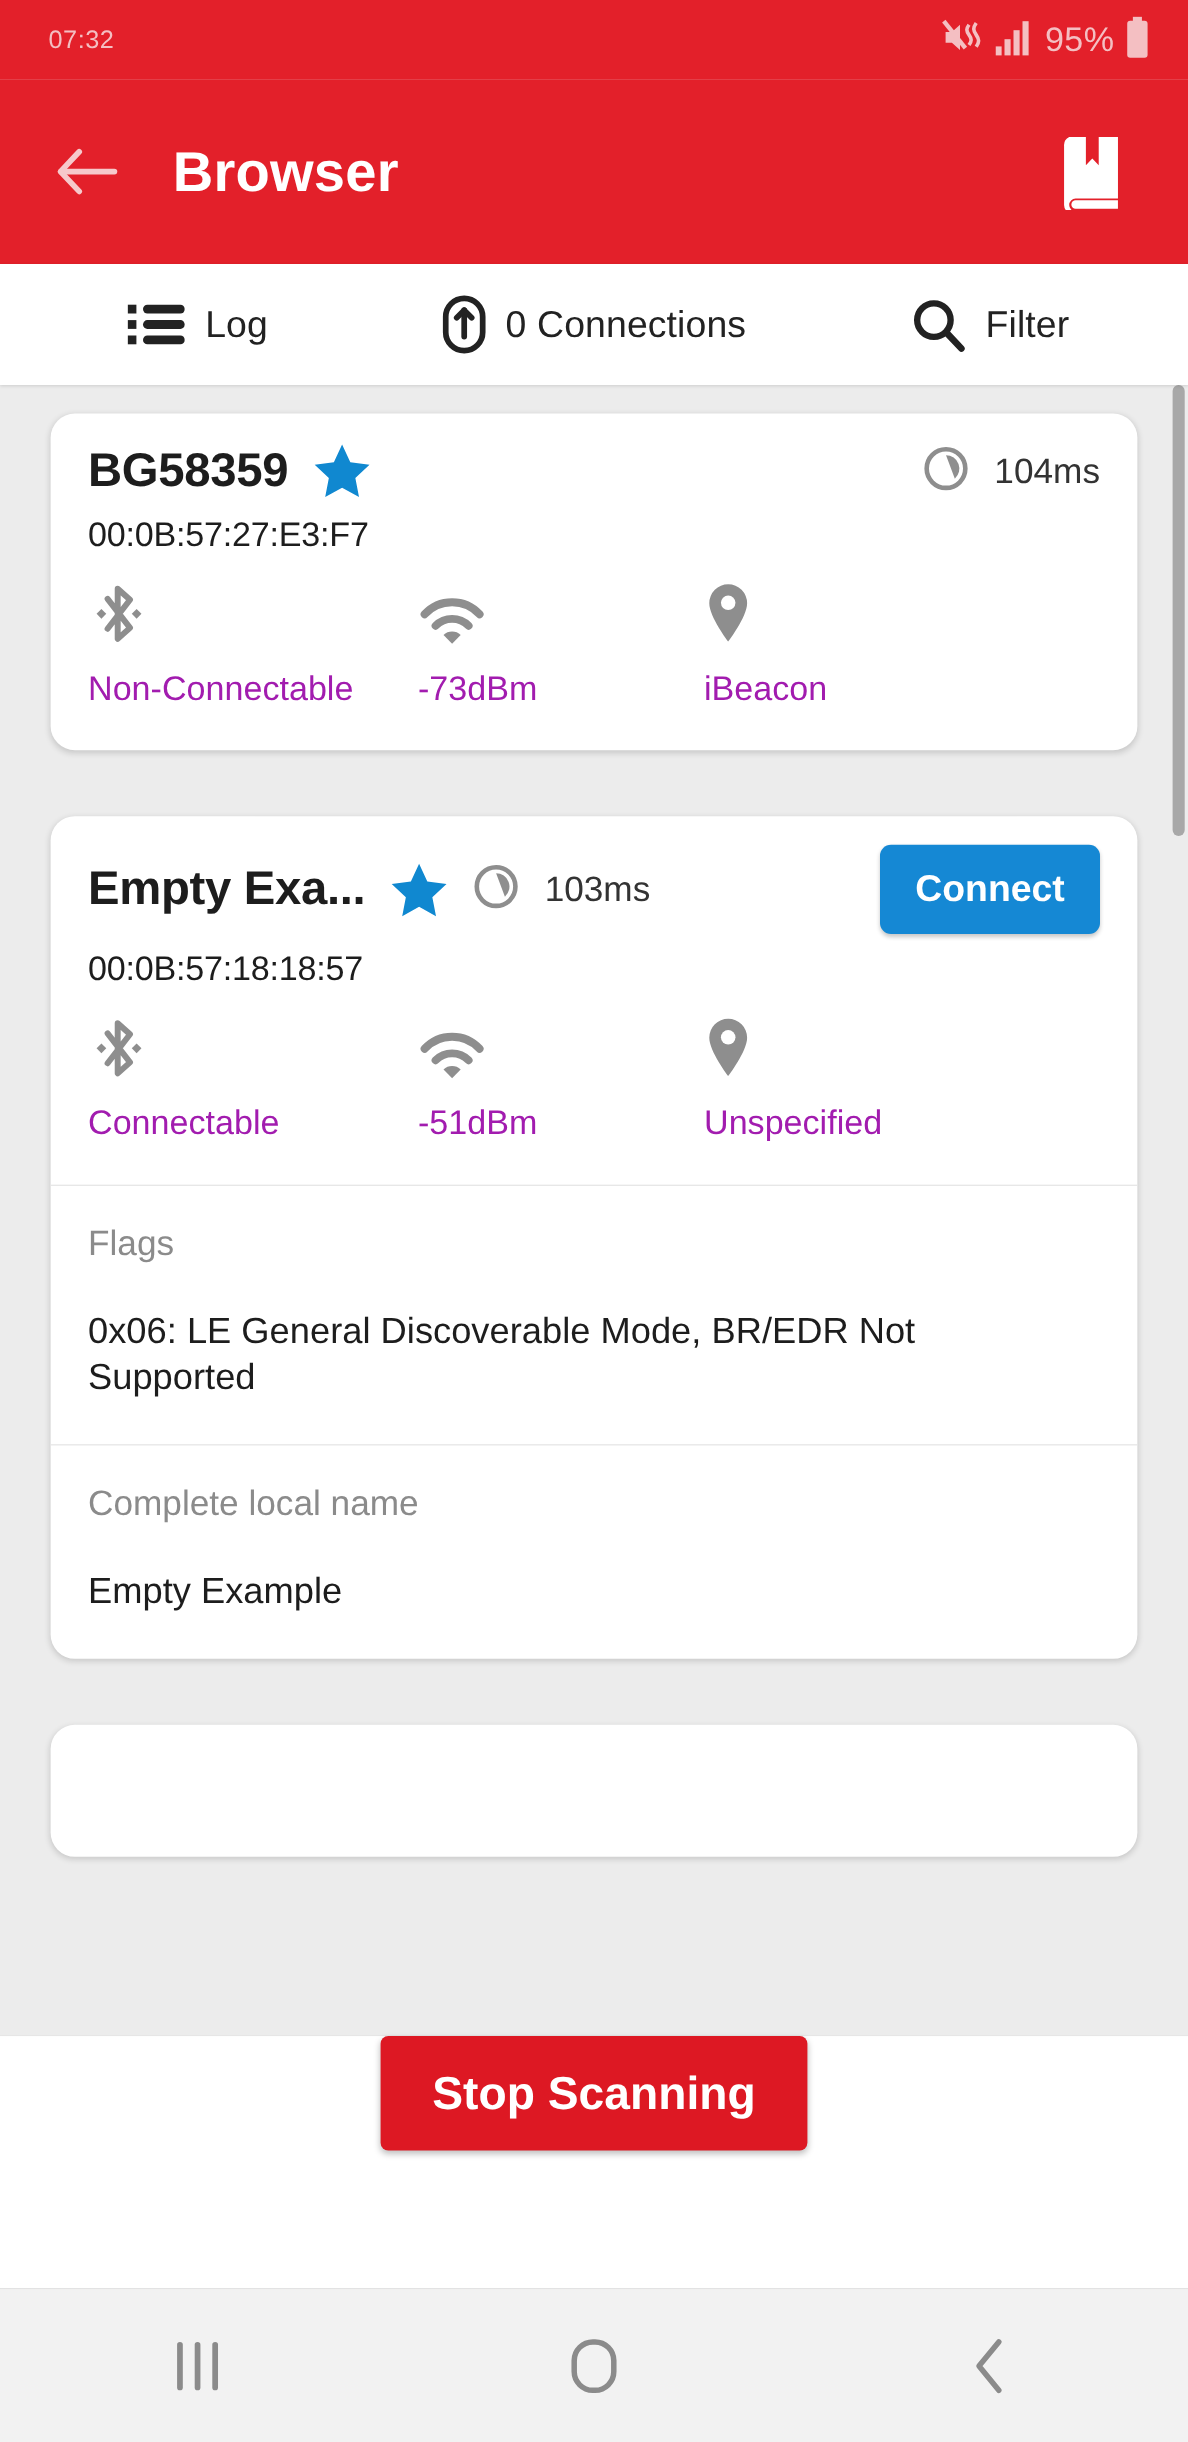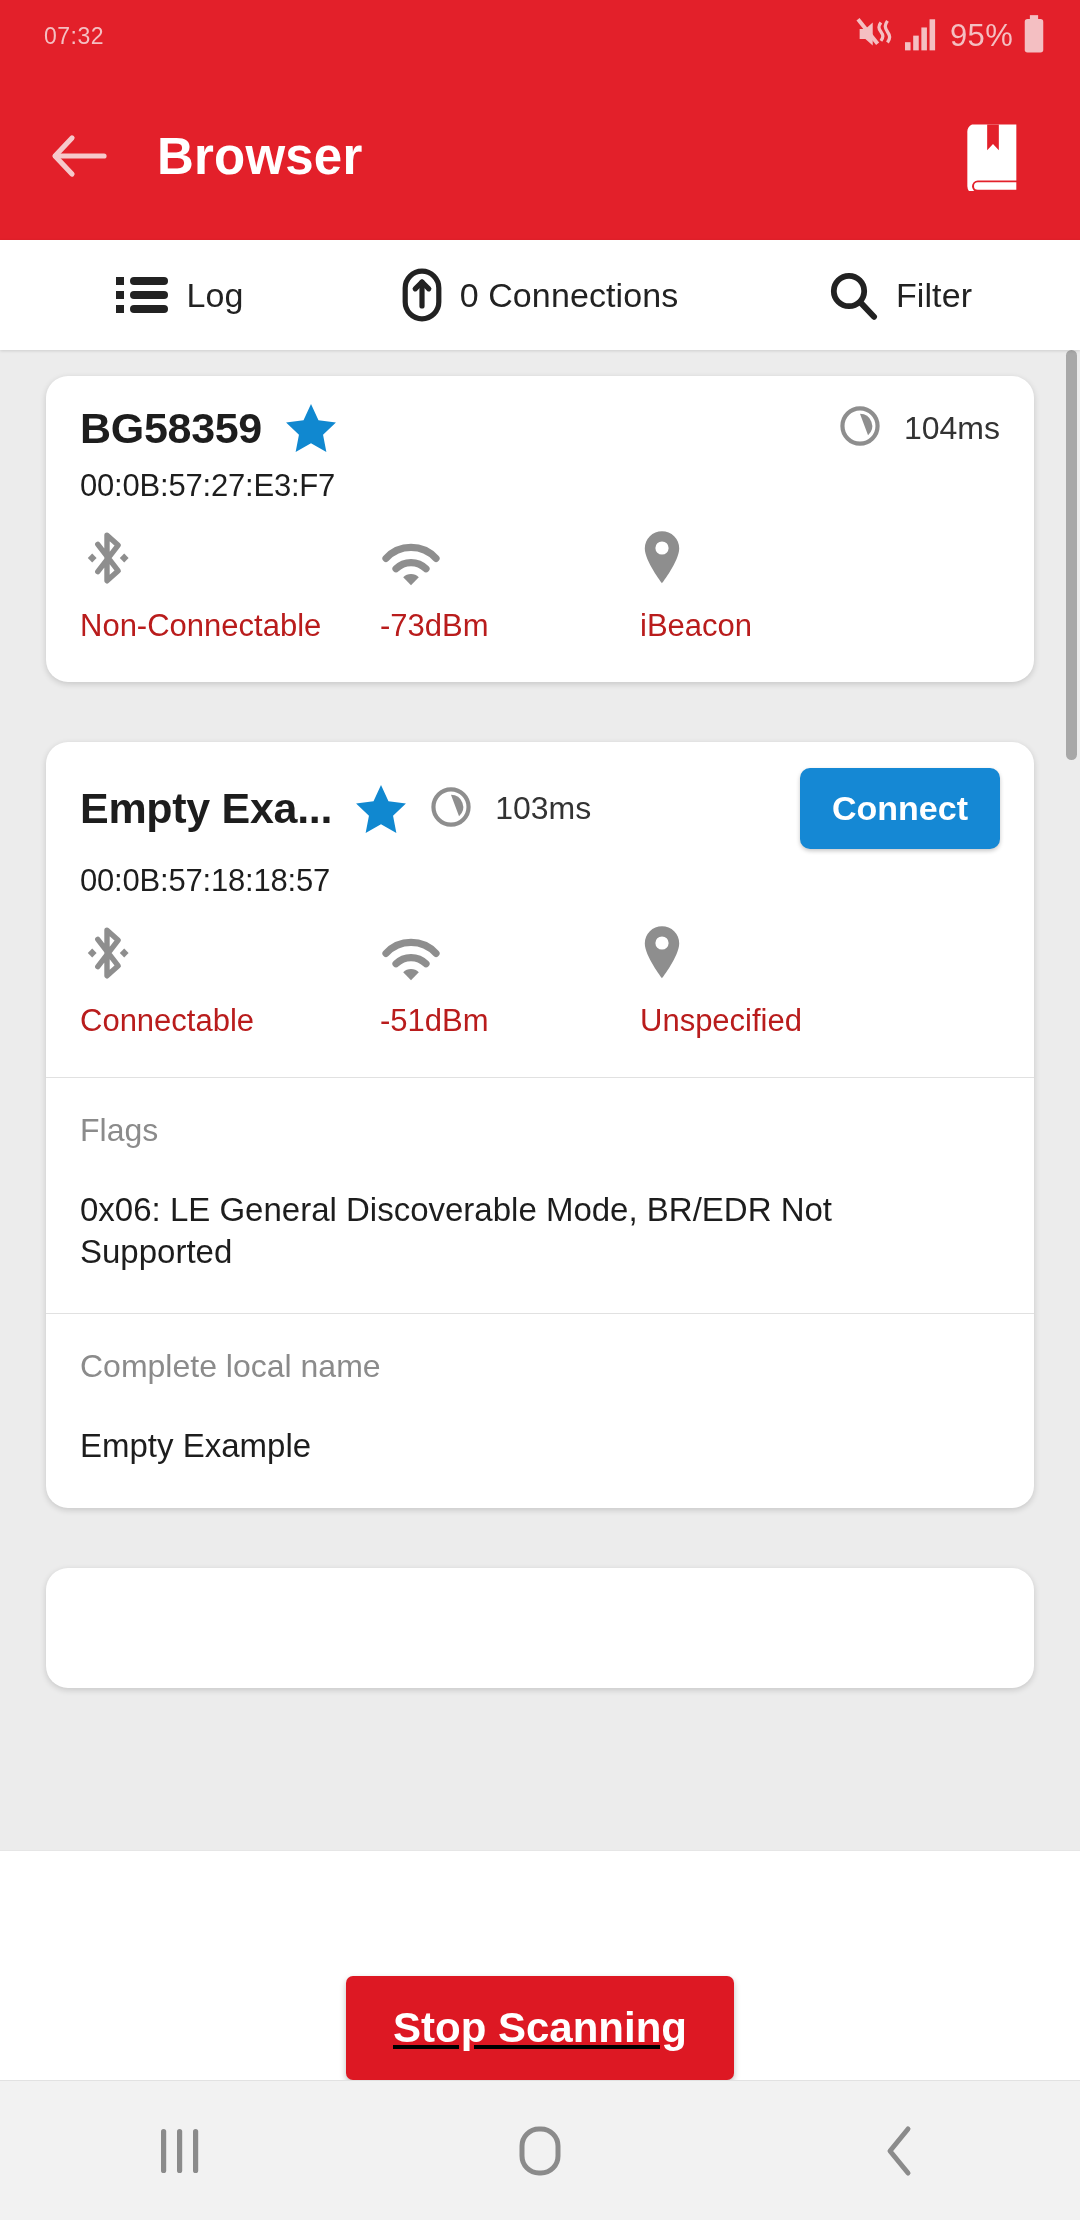--- a/index.html
+++ b/index.html
@@ -73,40 +73,39 @@
     background:#1588D4; color:#fff; font-size:34px; font-weight:700;
     border:none; border-radius:10px; padding:21px 32px; margin-left:24px;
     box-shadow:0 2px 4px rgba(0,0,0,.22);
     white-space:nowrap;
   }
   .dev-mac{ font-size:31px; color:#1d1d1d; margin-top:14px; letter-spacing:-.2px;}
 
   .attr-row{ display:flex; padding:22px 34px 38px 34px; }
   .attr{ display:flex; flex-direction:column; }
   .attr-ic{ height:62px; display:flex; align-items:flex-end; }
-  .attr-lbl{ font-size:31px; color:#b91c1c; margin-top:20px; white-space:nowrap;}
+  .attr-lbl{ font-size:31px; color:#a21caf; margin-top:20px; white-space:nowrap;}
 
   .sec{ border-top:1px solid #e1e1e1; padding:34px 46px 40px 34px; }
   .sec-title{ font-size:32px; color:#8b8b8b; }
   .sec-val{ font-size:33px; color:#1d1d1d; margin-top:40px; line-height:1.28; }
 
   .card-stub{ height:120px; }
 
   
   .scrollbar{
     position:absolute; right:3px; width:11px; border-radius:6px;
     background:#a8a8a8;
   }
 
   
   .actionbar{
     position:absolute; left:0; right:0; bottom:140px; height:230px;
-    background:#fff; display:flex; align-items:flex-end; justify-content:center;
+    background:#fff; display:flex; align-items:flex-start; justify-content:center;
     border-top:1px solid #e6e6e6;
-    text-decoration:underline;
   }
   .stop-btn{
     background:#DD1823; color:#fff; font-size:42px; font-weight:700;
     border:none; border-radius:7px; padding:28px 47px;
     box-shadow:0 3px 6px rgba(0,0,0,.25);
   }
 
   
   .navbar{
     position:absolute; left:0; right:0; bottom:0; height:140px;

